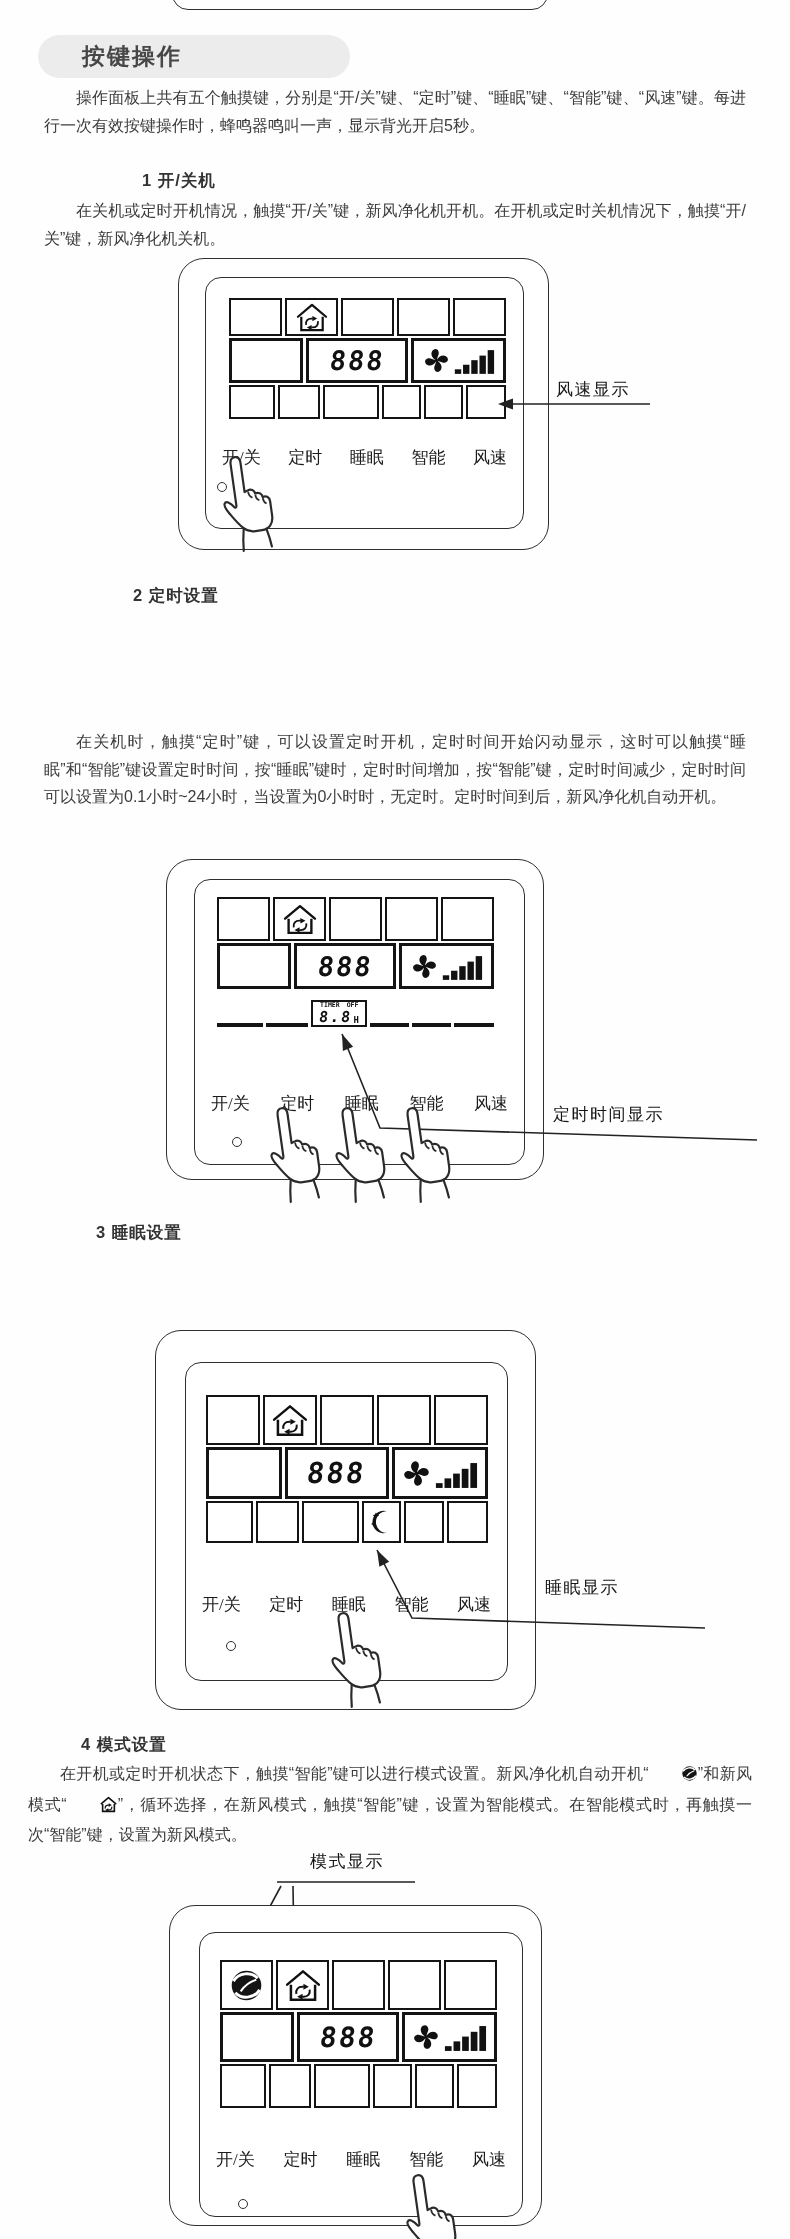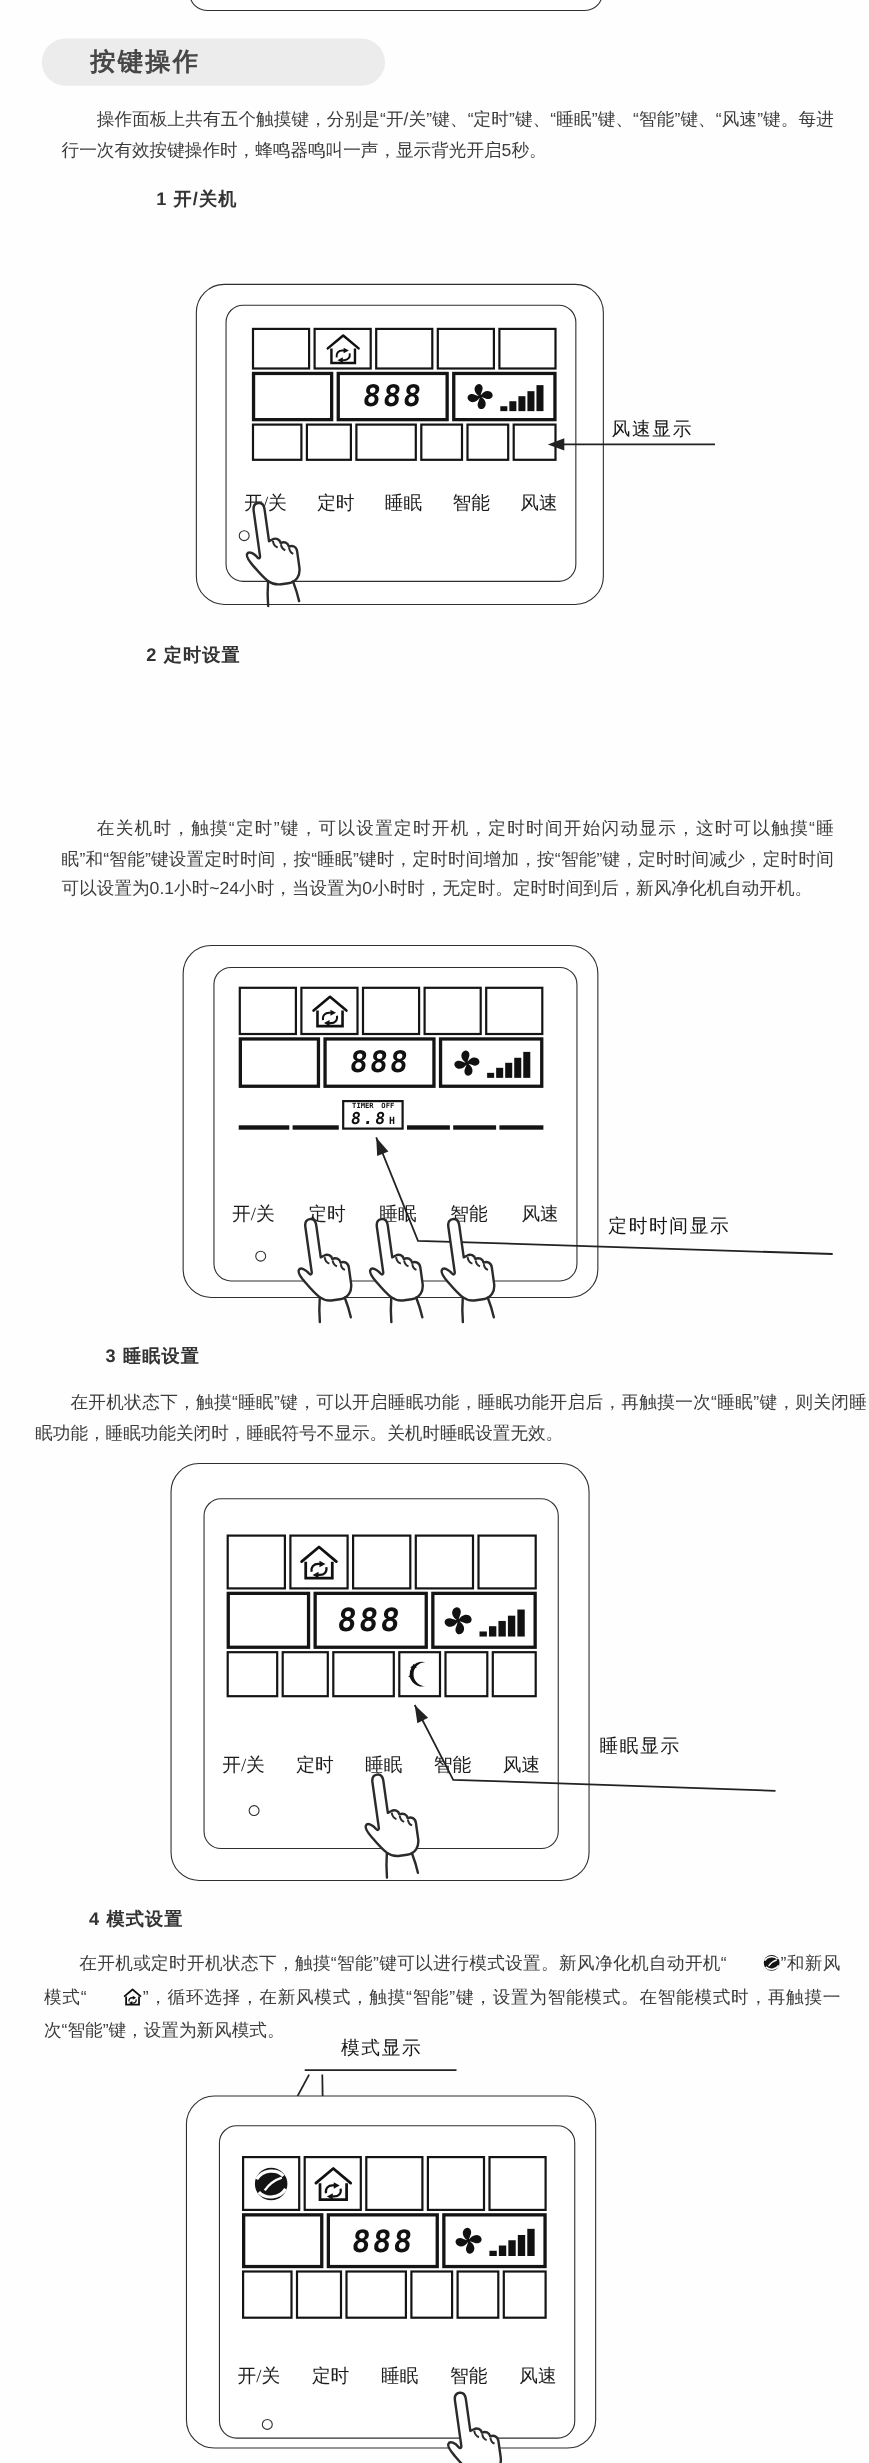--- a/index.html
+++ b/index.html
@@ -5,21 +5,21 @@
   html,body{margin:0;padding:0;background:#fff;}
   .page{position:relative;width:790px;height:2239px;background:#fefefe;overflow:hidden;
         font-family:"Liberation Sans","DejaVu Sans",sans-serif;color:#3c3c3c;}
   
   .remnant{position:absolute;left:172px;top:-30px;width:374px;height:38px;
            border:1.6px solid #2f2f2f;border-radius:16px;background:#fff;}
   .pill{position:absolute;left:38px;top:35px;width:312px;height:43px;background:#ececec;
         border-radius:22px;line-height:43px;}
   .pill span{margin-left:44px;font-size:23px;font-weight:bold;color:#474747;letter-spacing:2px;}
   .para{position:absolute;font-size:16px;line-height:27.5px;text-align:justify;
-        text-indent:2em;color:#3c3c3c;margin:12px;}
+        text-indent:2em;color:#3c3c3c;margin:0;}
   .sec-title{position:absolute;font-size:16.5px;font-weight:bold;color:#333;margin:0;letter-spacing:1px;}
   
   .panel{position:absolute;}
   .outer{position:absolute;inset:0;border:1.6px solid #2f2f2f;border-radius:26px;background:#fff;}
   .inner{position:absolute;border:1.5px solid #2f2f2f;border-radius:16px;background:#fff;}
   .lcd{position:absolute;display:flex;flex-direction:column;gap:2px;}
   .row{display:flex;gap:3px;}
   .cell{flex:1;border:2.6px solid #141414;background:#fff;display:flex;
         align-items:center;justify-content:center;overflow:hidden;}
   .r2 .cell{border-width:3px;}
@@ -50,20 +50,21 @@
 
   <div class="remnant"></div>
 
   <div class="pill">
     <span>按键操作</span>
   </div>
 
   <p class="para" style="left:44px;top:84px;width:702px;">操作面板上共有五个触摸键，分别是“开/关”键、“定时”键、“睡眠”键、“智能”键、“风速”键。每进行一次有效按键操作时，蜂鸣器鸣叫一声，显示背光开启5秒。</p>
 
   <h4 class="sec-title" style="left:142px;top:170px;">1 开/关机</h4>
+  <p class="para" style="left:44px;top:197px;width:702px;">在关机或定时开机情况，触摸“开/关”键，新风净化机开机。在开机或定时关机情况下，触摸“开/关”键，新风净化机关机。</p>
 
   <div class="panel" style="left:178px;top:258px;width:371px;height:292px;">
     <div class="outer"></div>
     <div class="inner" style="left:27px;top:19px;width:317px;height:250px;">
       <div class="lcd" style="left:23px;top:20px;width:277px;">
         <div class="row r1" style="height:38px;">
           <div class="cell"></div>
           <div class="cell">
             <svg width="36" height="31" viewBox="0 0 46 42">
               <path d="M4 20 L23 4 L42 20" stroke="#111" stroke-width="3" fill="none" stroke-linecap="round" stroke-linejoin="round"></path>
@@ -240,21 +241,20 @@
     <path d="M42.5 79 C44 85.5 45 91.5 45.5 97.5" stroke="#2b2b2b" stroke-width="2.2" fill="none" stroke-linecap="round"></path>
   </svg>
   <svg class="hand" style="left:397px;top:1103px;transform:rotate(-8deg);" width="54" height="100" viewBox="0 0 54 100">
     <path d="M21 4 C17.5 4 16 7 16 10.5 L16 52 C16 54 14.6 54.6 13.4 52.8 C11 49 6.5 45.5 4.6 48.6 C3.2 51 5.4 54.8 8.2 59.2 C12 65.2 15.5 71 20 75.5 C23 78.5 27 80 31.5 80 L38 80 C45.5 80 50 74.5 50 67 L50 52.5 C50 48 46.5 46 43.2 47.2 C43 43.5 39.5 41.6 36.2 42.8 C36 39.2 32.5 37.4 29.4 38.6 L26 39.8 L26 10.5 C26 7 24.5 4 21 4 Z" fill="#fff" stroke="#2b2b2b" stroke-width="2.2" stroke-linejoin="round"></path>
     <path d="M29.5 40 C29.5 43.5 31 45.5 33 46.5 M36.3 44 C36.3 47.2 37.6 49 39.5 50 M43.2 48.4 C43.2 51.4 44.4 53.2 46.2 54.2" stroke="#2b2b2b" stroke-width="1.8" fill="none"></path>
     <path d="M20 76 C18.5 83 17.5 90 17 98" stroke="#2b2b2b" stroke-width="2.2" fill="none" stroke-linecap="round"></path>
     <path d="M42.5 79 C44 85.5 45 91.5 45.5 97.5" stroke="#2b2b2b" stroke-width="2.2" fill="none" stroke-linecap="round"></path>
   </svg>
 
   <h4 class="sec-title" style="left:96px;top:1222px;">3 睡眠设置</h4>
-  <p class="para" style="left:20px;top:1250px;width:756px;">在开机状态下，触摸“睡眠”键，可以开启睡眠功能，睡眠功能开启后，再触摸一次“睡眠”键，则关闭睡眠功能，睡眠功能关闭时，睡眠符号不显示。关机时睡眠设置无效。</p>
 
   <div class="panel" style="left:155px;top:1330px;width:381px;height:380px;">
     <div class="outer"></div>
     <div class="inner" style="left:30px;top:32px;width:321px;height:317px;">
       <div class="lcd" style="left:20px;top:32px;width:282px;">
         <div class="row r1" style="height:50px;">
           <div class="cell"></div>
           <div class="cell">
             <svg width="40" height="35" viewBox="0 0 46 42">
               <path d="M4 20 L23 4 L42 20" stroke="#111" stroke-width="3" fill="none" stroke-linecap="round" stroke-linejoin="round"></path>

